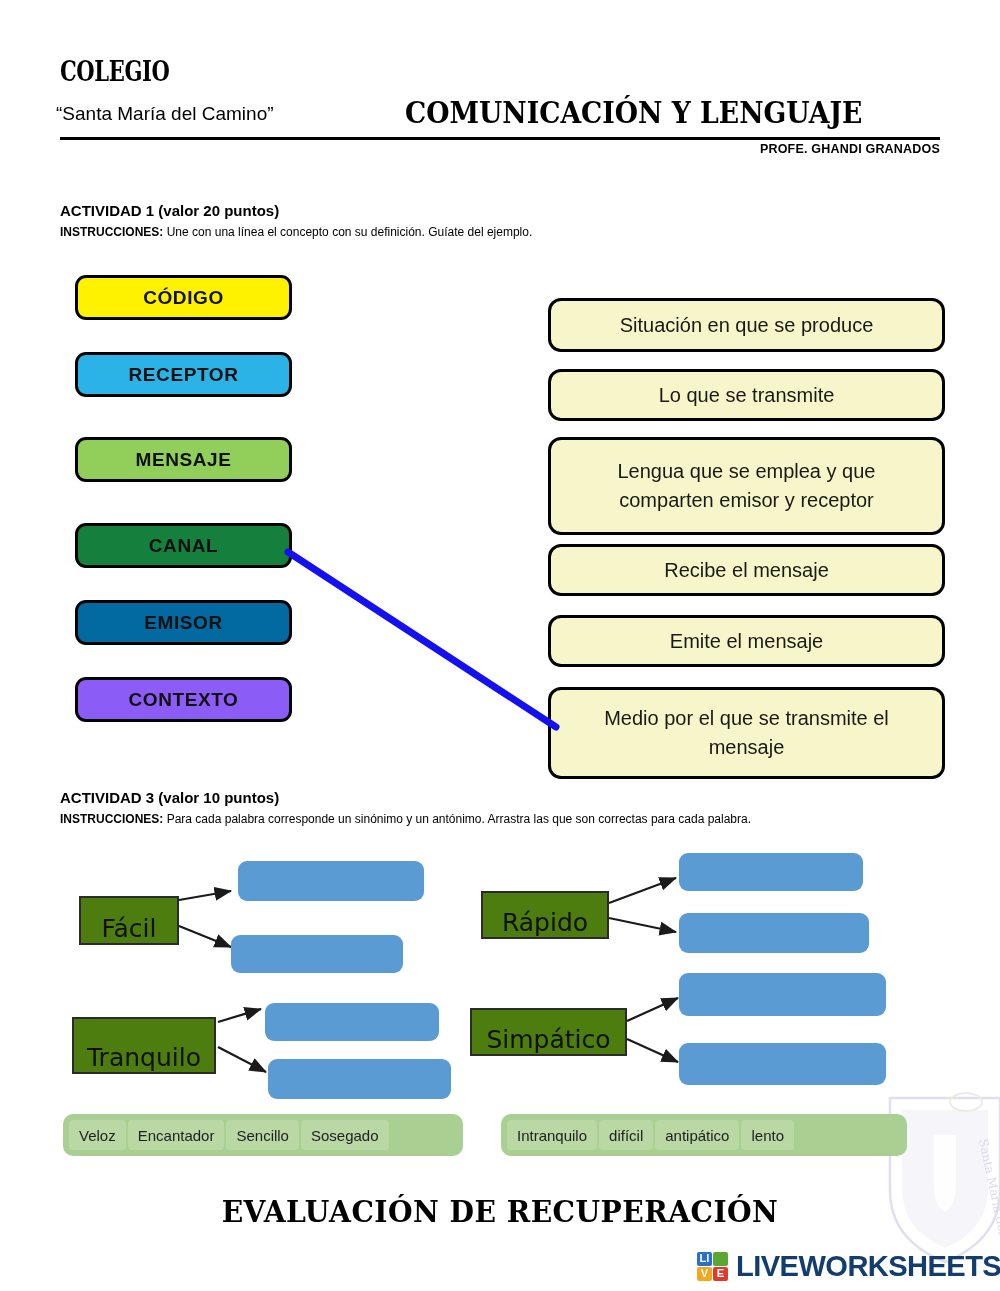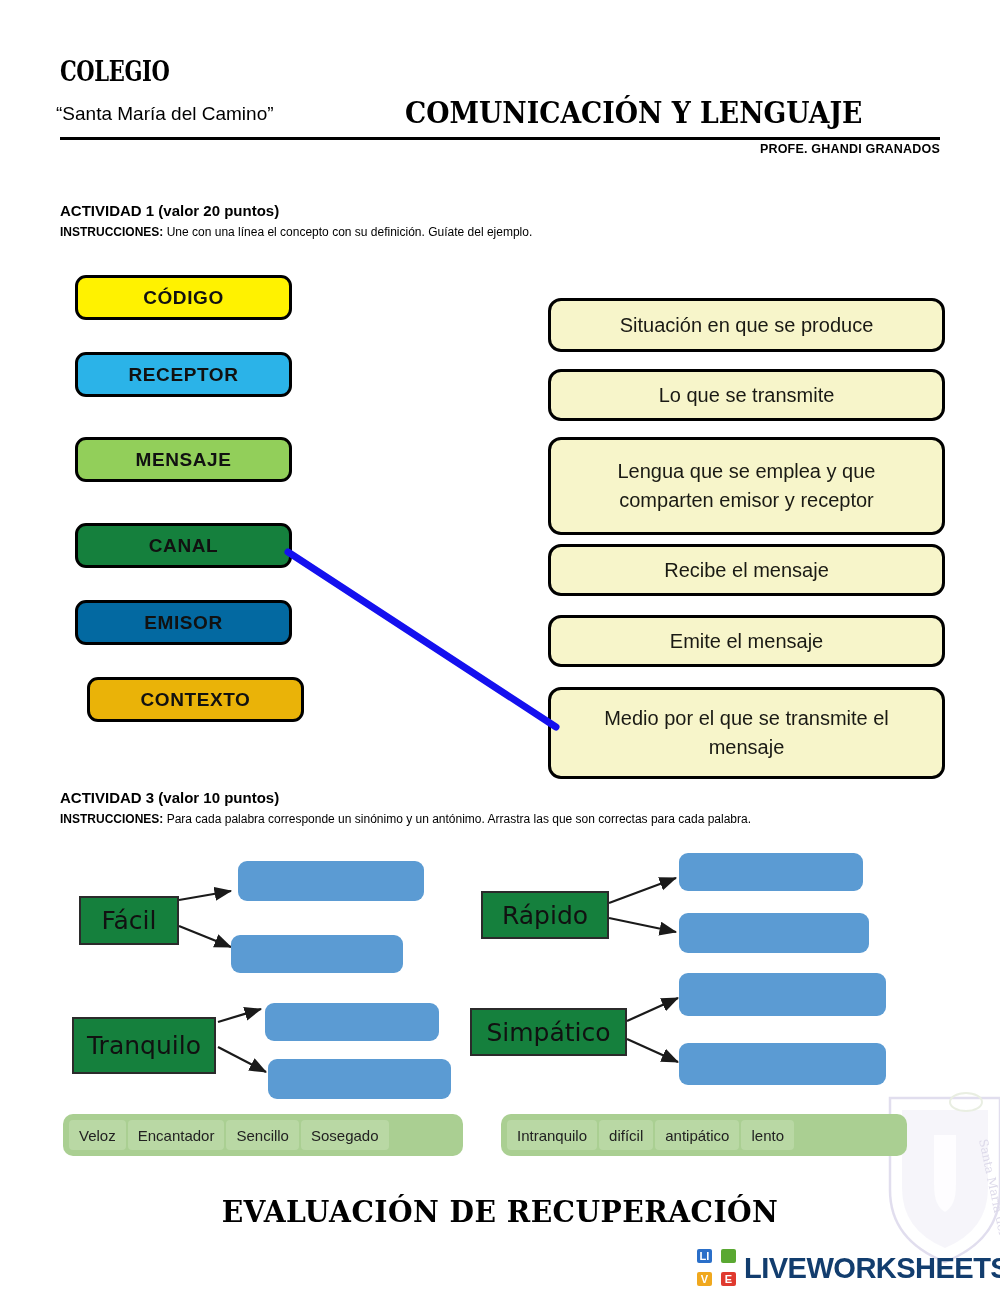--- a/index.html
+++ b/index.html
@@ -129,24 +129,24 @@
     color: #1a1a14;
     padding: 4px 28px;
     margin-top: 24px;
   }
   #link-layer { position: absolute; left: 0; top: 0; width: 1000px; height: 1291px; pointer-events: none; }
 
   
   .wordbox {
     position: absolute;
     border: 2px solid #2b2b2b;
-    background: #15803d;
-    box-sizing: border-box;
-    display: flex;
-    align-items: center;
+    background: #4d7c0f;
+    box-sizing: border-box;
+    display: flex;
+    align-items: flex-end;
     justify-content: center;
     font-size: 25px;
     color: #111;
     font-family: "DejaVu Sans", sans-serif;
   }
   .dropzone {
     position: absolute;
     background: #5b9bd3;
     border-radius: 9px;
     box-sizing: border-box;
@@ -192,21 +192,21 @@
     left: 697px;
     top: 1249px;
     display: flex;
     align-items: center;
     gap: 4px;
   }
   .lw-mark {
     display: grid;
     grid-template-columns: 15px 15px;
     grid-template-rows: 14px 14px;
-    gap: 9px;
+    gap: 1px;
   }
   .lw-cell {
     display: flex;
     align-items: center;
     justify-content: center;
     font-size: 11px;
     font-weight: bold;
     color: #fff;
     border-radius: 2px;
     line-height: 1;
@@ -251,21 +251,21 @@
   </div>
   <div class="concept" style="top:437px;  background:#92cf5a;">
     <span>MENSAJE</span>
   </div>
   <div class="concept" style="top:523px;  background:#15803d;">
     <span>CANAL</span>
   </div>
   <div class="concept" style="top:600px;  background:#0369a1;">
     <span>EMISOR</span>
   </div>
-  <div class="concept" style="top:677px;  background:#eab308;margin-left:12px;">
+  <div class="concept" style="top:677px;  background:#8b5cf6;">
     <span>CONTEXTO</span>
   </div>
 
   <div class="defbox" style="top:274px; height:54px;">
     <span>Situación en que se produce</span>
   </div>
   <div class="defbox" style="top:345px; height:52px;">
     <span>Lo que se transmite</span>
   </div>
   <div class="defbox" style="top:413px; height:98px;">

